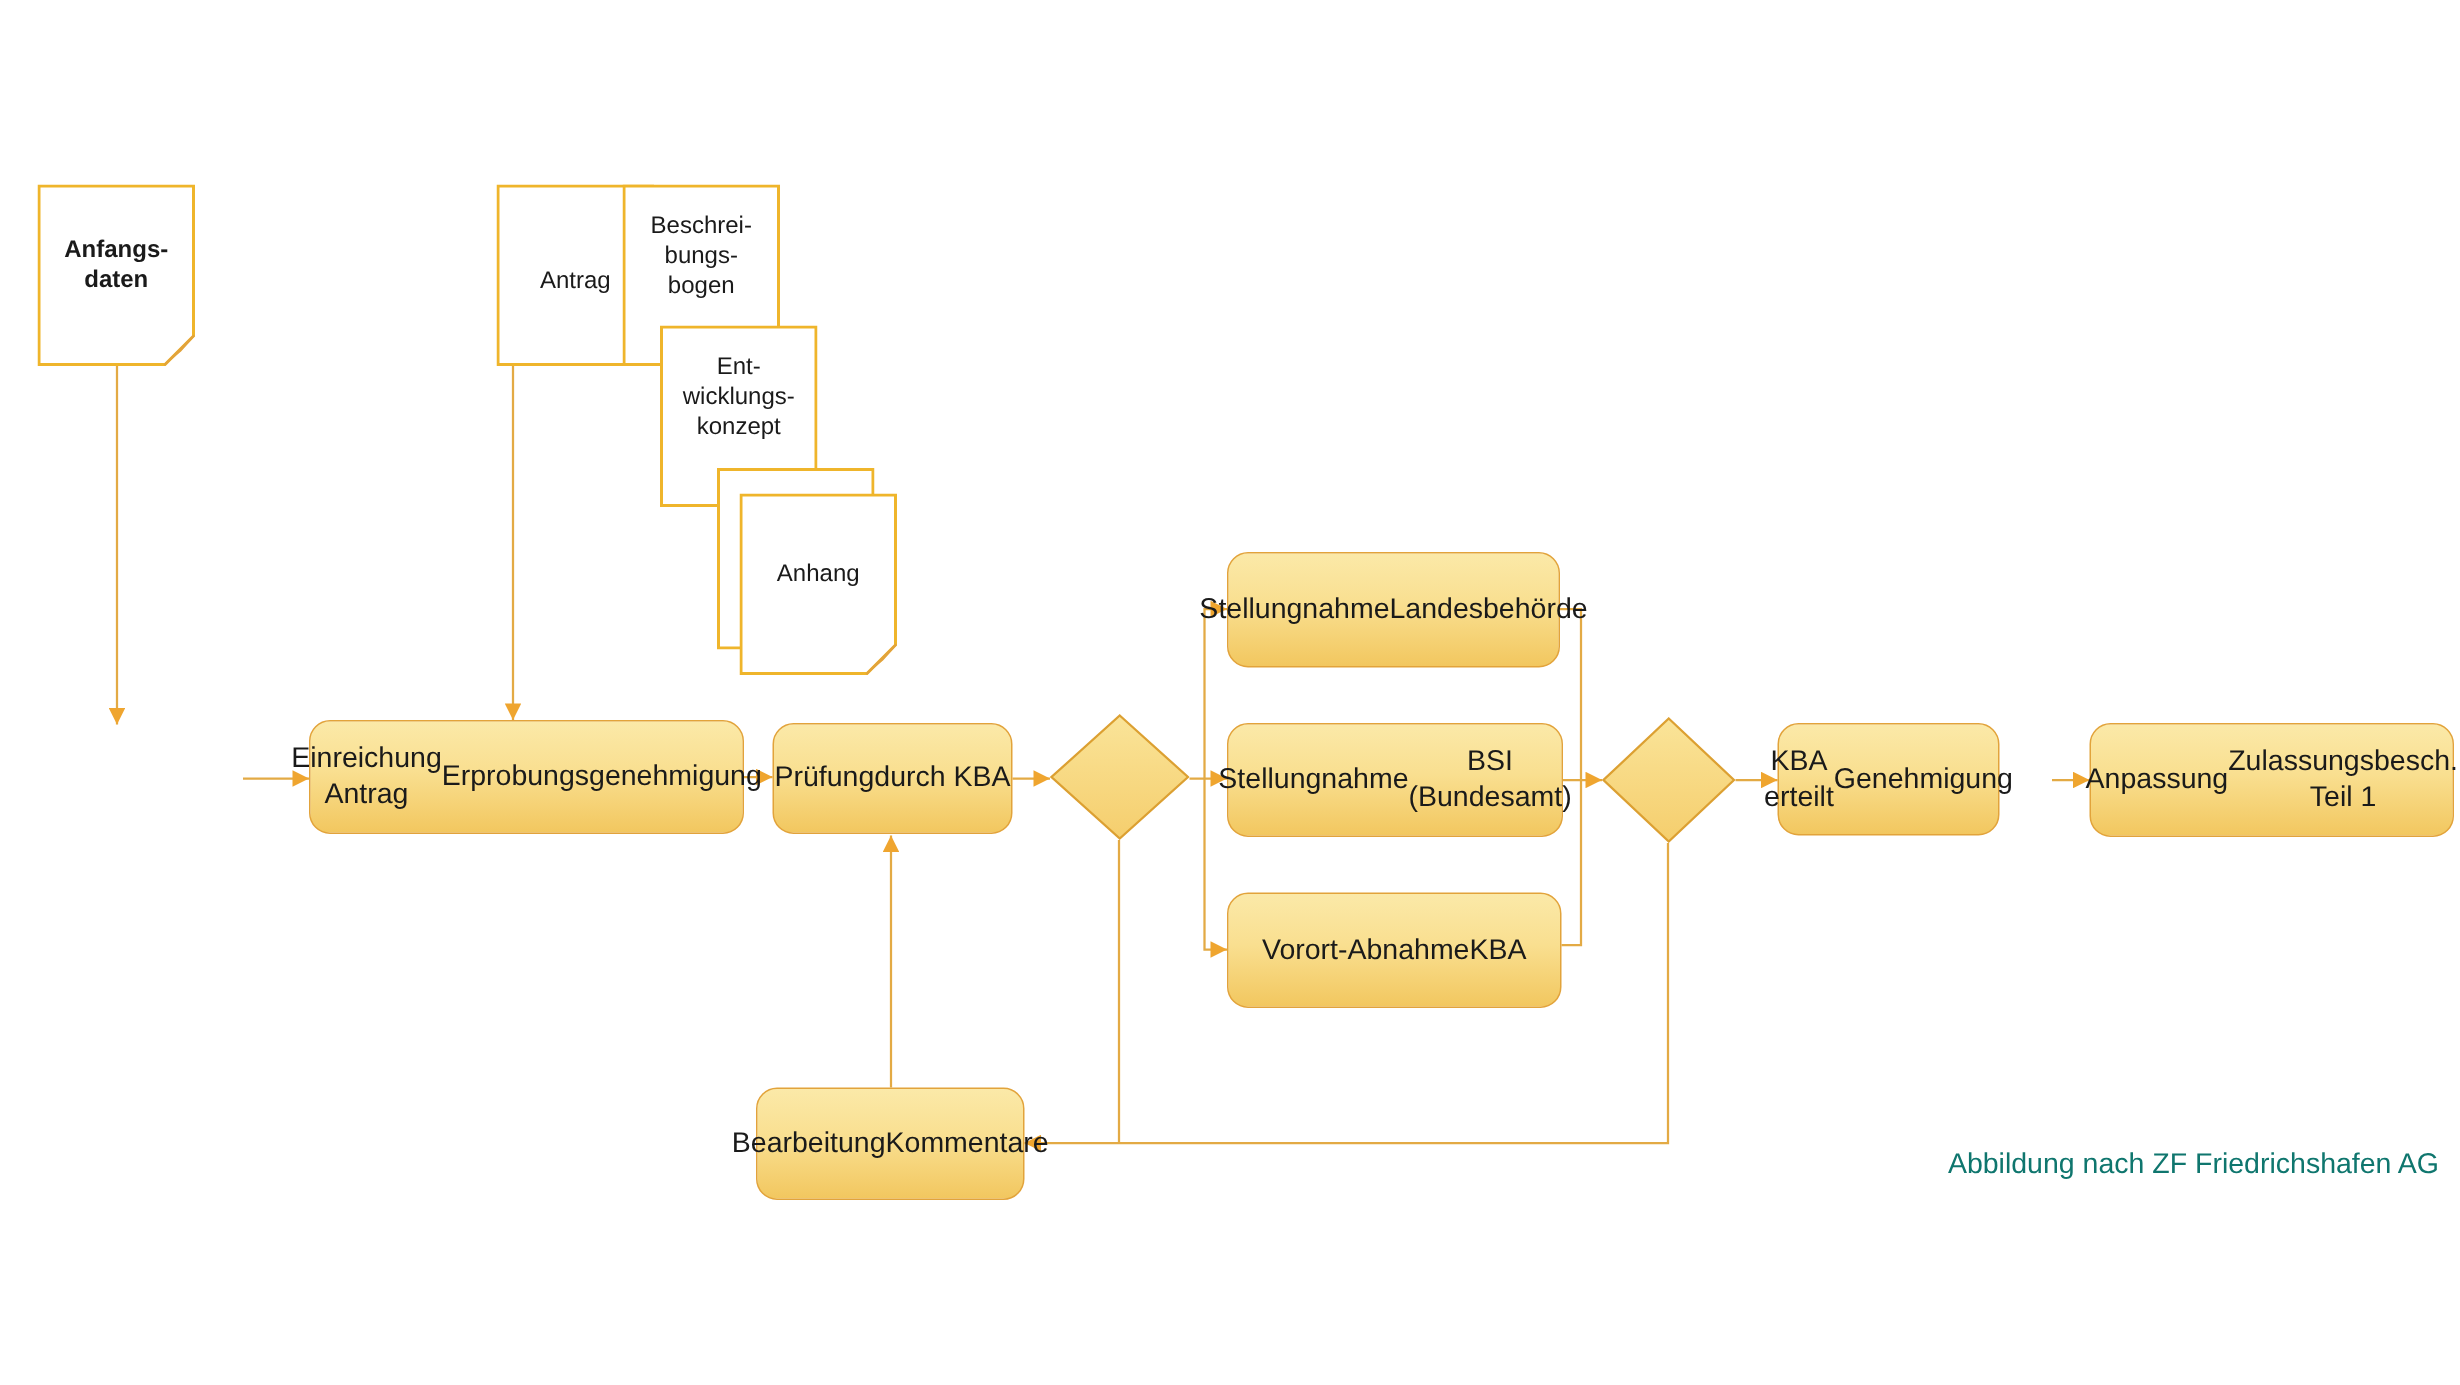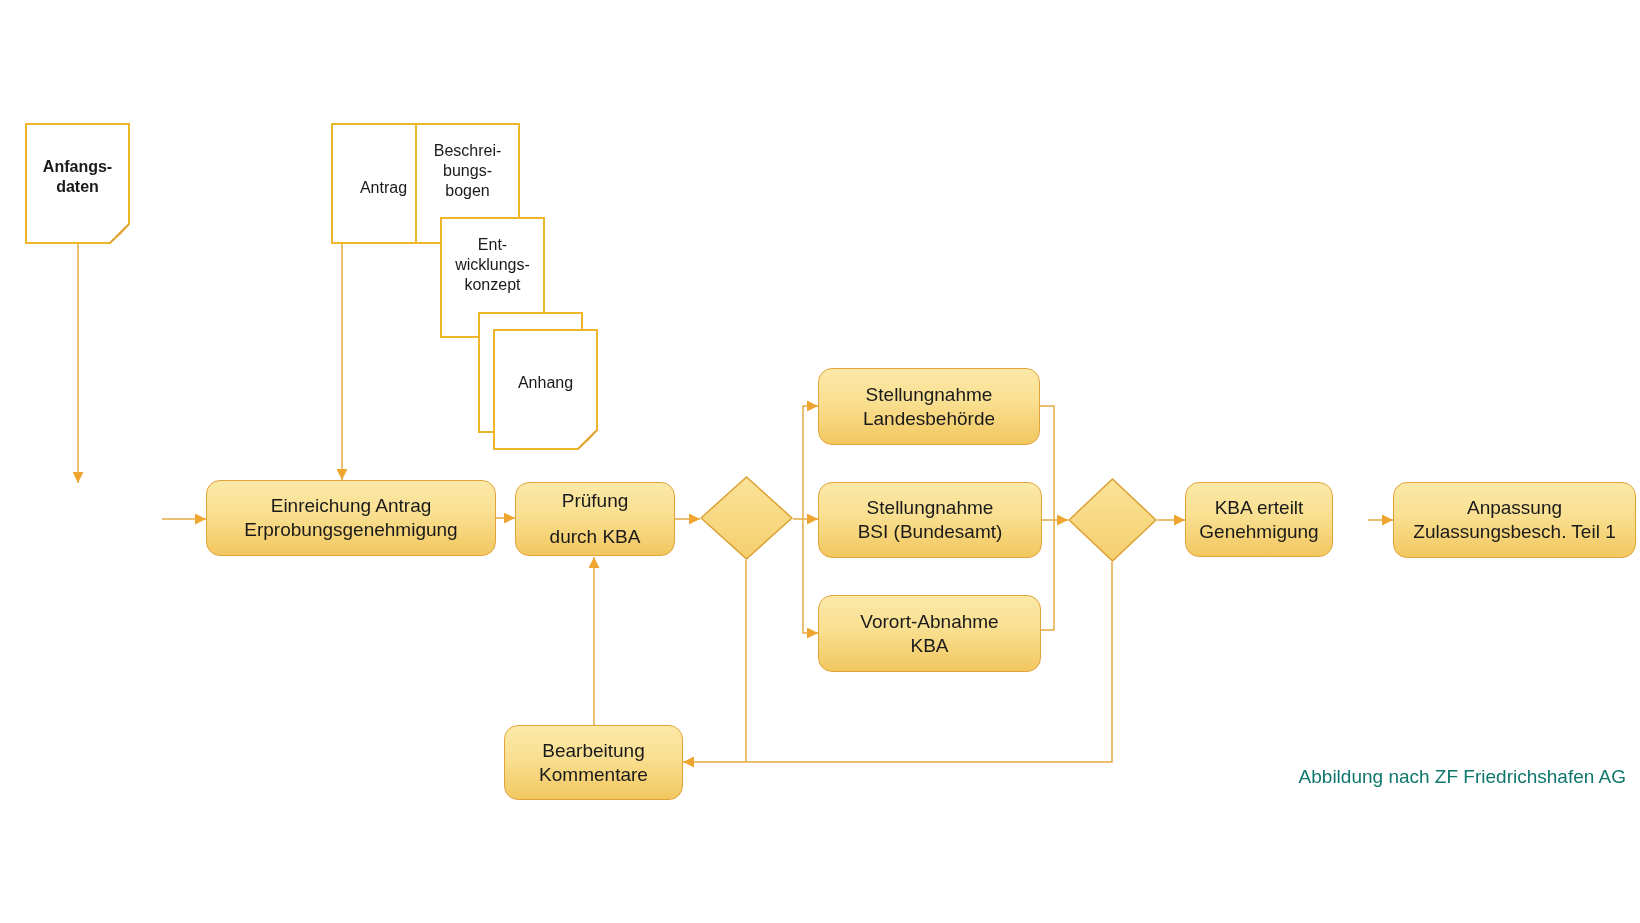--- a/index.html
+++ b/index.html
@@ -7,21 +7,21 @@
     position:relative;width:1640px;height:923px;background:#fff;overflow:hidden;
     font-family:"Liberation Sans", sans-serif;color:#1a1a1a;
   }
   .connectors{position:absolute;left:0;top:0;z-index:1;}
   .cline{fill:none;stroke:#E3AA44;stroke-width:1.5px;}
 
   .node{
     position:absolute;z-index:3;box-sizing:border-box;
     border:1.5px solid #E2A33B;border-radius:14px;
     background:linear-gradient(180deg,#FBE9A8 0%,#F9DF90 45%,#F2C75F 100%);
-    display:flex;flex-direction:column;align-items:center;justify-content:center;
+    display:flex;flex-direction:row;align-items:center;justify-content:center;
     text-align:center;font-size:19px;line-height:24px;color:#1a1a1a;
   }
   .doc{position:absolute;display:flex;flex-direction:column;align-items:center;justify-content:center;text-align:center;font-size:16px;line-height:20px;}
   .doc .docsvg{position:absolute;left:0;top:0;}
   .doc .doc-text{position:relative;z-index:2;padding-bottom:14px;}
   .doc-3l .doc-text{padding-bottom:26px;}
   .diamond{position:absolute;z-index:3;}
   .caption{
     position:absolute;z-index:3;right:14px;top:766px;font-size:19px;color:#0f766e;
   }
@@ -112,21 +112,21 @@
       <div>Anhang</div>
     </div>
   </div>
 
 
   <div class="node" style="left:206px;top:480px;width:290px;height:76px;">
     <div>Einreichung Antrag</div>
     <div>Erprobungsgenehmigung</div>
   </div>
 
-  <div class="node" style="left:515px;top:482px;width:160px;height:74px;gap:12px;">
+  <div class="node" style="left:515px;top:482px;width:160px;height:74px;">
     <div>Prüfung</div>
     <div>durch KBA</div>
   </div>
 
   <div class="node" style="left:818px;top:368px;width:222px;height:77px;">
     <div>Stellungnahme</div>
     <div>Landesbehörde</div>
   </div>
 
   <div class="node" style="left:818px;top:482px;width:224px;height:76px;">

